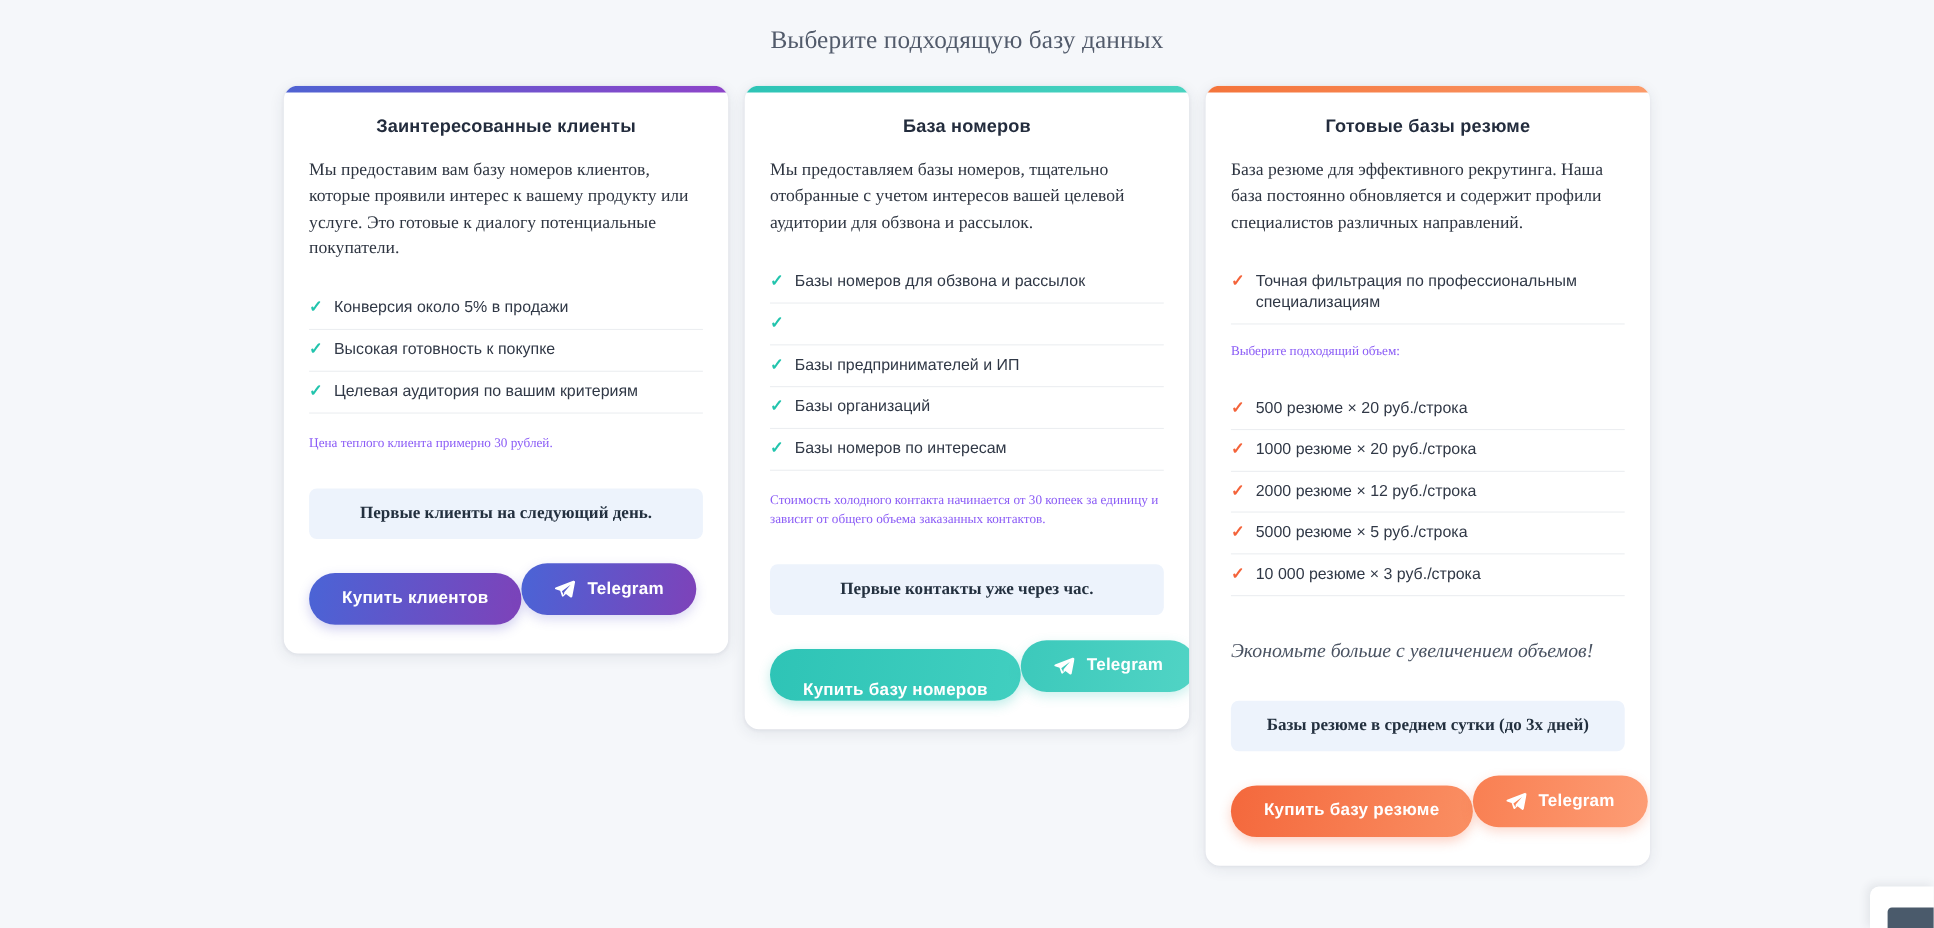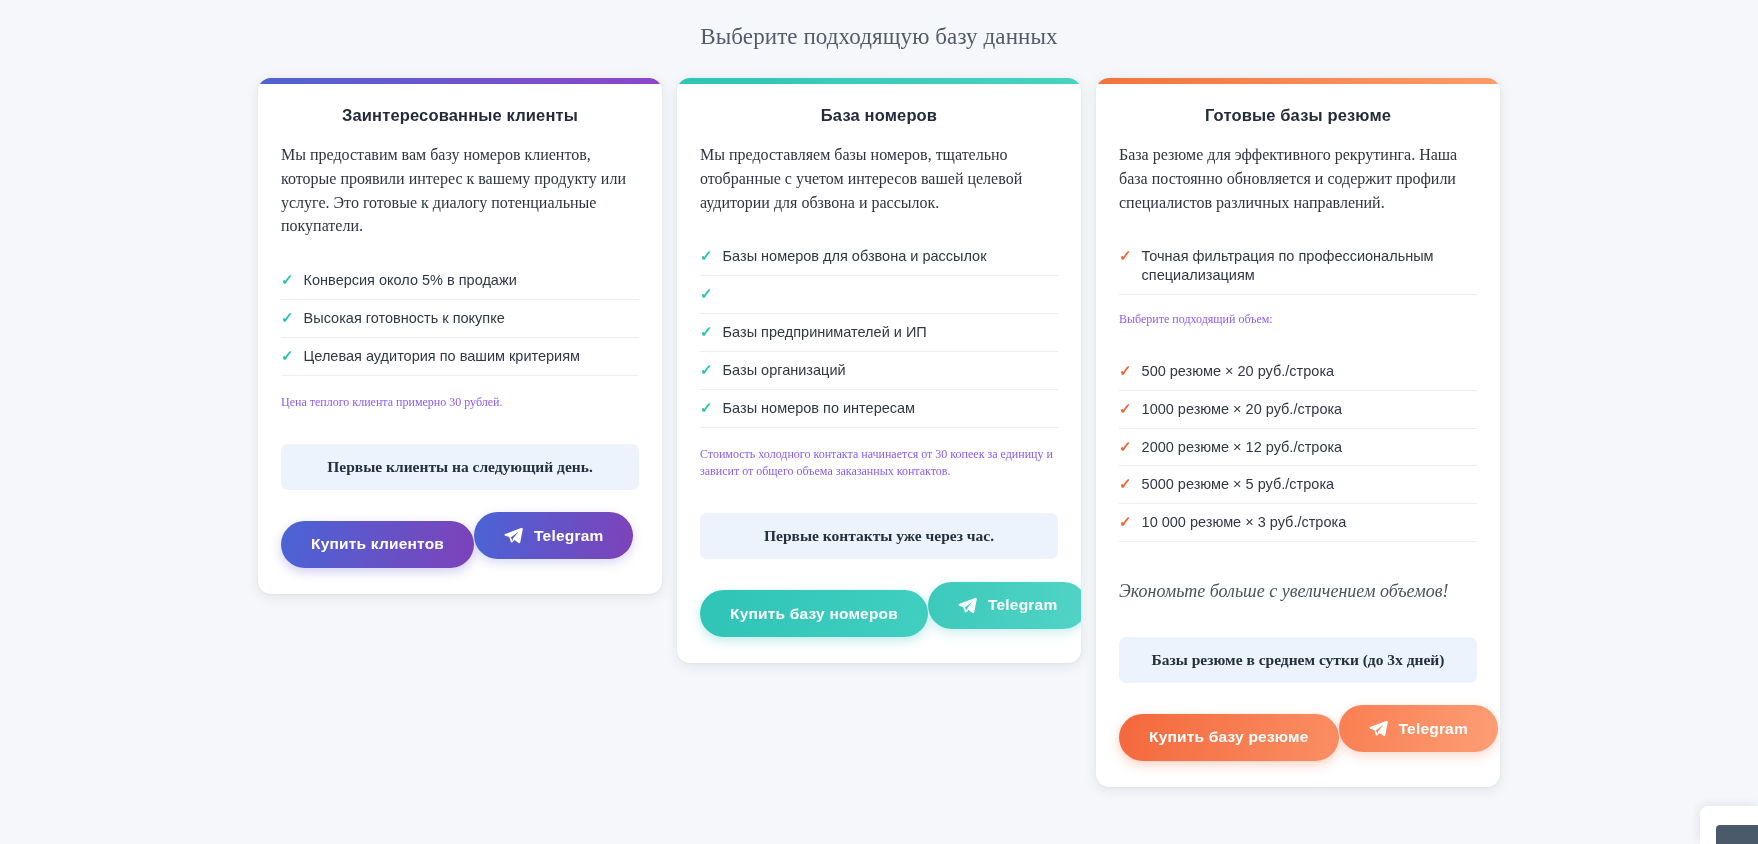--- a/index.html
+++ b/index.html
@@ -145,21 +145,21 @@
     gap: 11px;
     letter-spacing: .2px;
     white-space: nowrap;
   }
 
   .btn-primary { height: 47px; padding: 0 30px; margin-top: 31px; }
   .btn-telegram { height: 47px; padding: 12px 30px; margin-top: 14px; }
 
   .card-1 .btn-primary  { background: linear-gradient(100deg,#4a64d6 0%,#7e42b9 100%); box-shadow:0 4px 11px rgba(86,80,200,.27); }
   .card-1 .btn-telegram { background: linear-gradient(100deg,#4a64d6 0%,#7e42b9 100%); box-shadow:0 4px 11px rgba(86,80,200,.22); }
-  .card-2 .btn-primary  { background: linear-gradient(100deg,#2ec4b6 0%,#41cfc0 100%); box-shadow:0 4px 11px rgba(46,196,182,.3); }
+  .card-2 .btn-primary  { background: linear-gradient(100deg,#2ec4b6 0%,#41cfc0 100%); box-shadow:0 4px 11px rgba(46,196,182,.3);align-items:flex-end; }
   .card-2 .btn-telegram { background: linear-gradient(100deg,#3cc9bb 0%,#51d4c5 100%); box-shadow:0 4px 11px rgba(46,196,182,.25); }
   .card-3 .btn-primary  { background: linear-gradient(100deg,#f4683c 0%,#fa8f63 100%); box-shadow:0 4px 11px rgba(244,104,60,.3); }
   .card-3 .btn-telegram { background: linear-gradient(100deg,#f97f52 0%,#fd9d75 100%); box-shadow:0 4px 11px rgba(244,104,60,.25); }
 
   .tg-icon { width: 19px; height: 19px; display: block; }
   .tg-icon svg { width: 19px; height: 19px; display: block; }
 
   
   .corner-widget {
     position: absolute;

